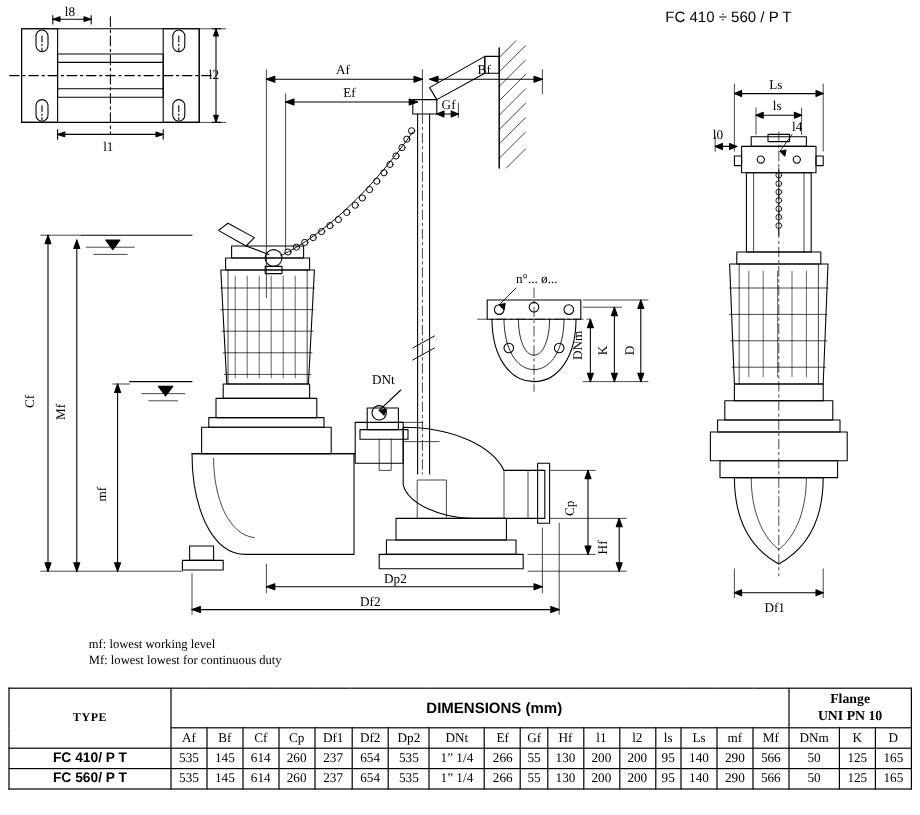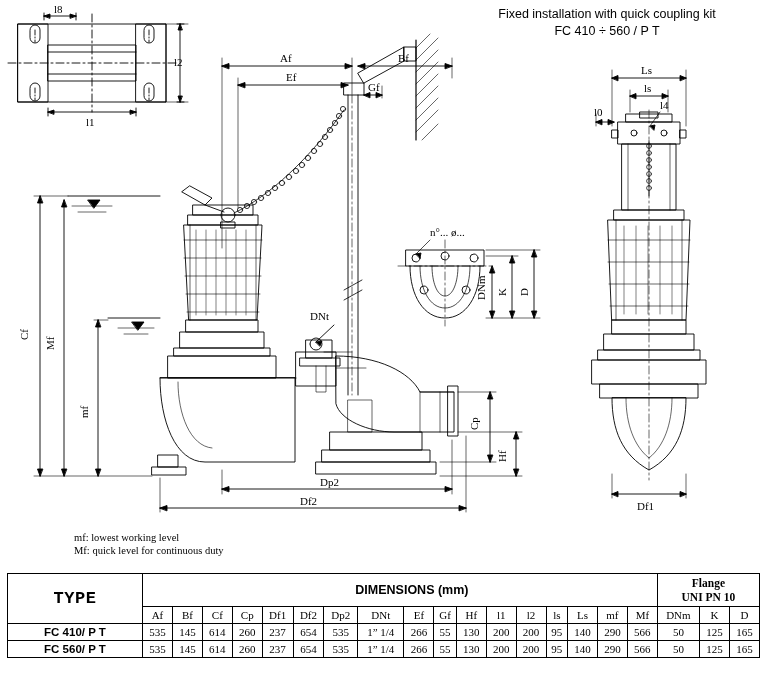--- a/index.html
+++ b/index.html
@@ -53,22 +53,22 @@
     font-size: 11px;
     font-family: "Liberation Serif", serif;
   }
   table.dims td, table.dims th {
     border: 1px solid #000;
     text-align: center;
     padding: 2px 1px;
     font-weight: normal;
   }
   table.dims th.type-head {
-    font-family: Liberation Mono, monospace;
-    font-size: 17px;
+    font-family: Liberation Serif, serif;
+    font-size: 10px;
     font-weight: bold;
     letter-spacing: .5px;
     width: 132px;
   }
   table.dims th.dims-head {
     font-family: "Liberation Sans", sans-serif;
     font-size: 12.5px;
     font-weight: bold;
     padding-left: 25px;
   }
@@ -88,21 +88,20 @@
     font-family: "Liberation Serif", serif;
     font-size: 11px;
   }
 </style>
 </head>
 <body>
 
 <div id="root">
 
   <div class="title-block">
-    <div>Fixed installation with quick coupling kit</div>
     <div>FC 410 ÷ 560 / P T</div>
   </div>
 
   <svg class="drawing" viewBox="0 0 767 560">
     <g fill="none" stroke="#000" stroke-width="0.9" stroke-linecap="round" stroke-linejoin="round">
 
       <g>
 
         <rect x="18" y="24" width="148" height="78"></rect>
 
@@ -476,21 +475,21 @@
       <text x="644" y="92">ls</text>
       <text x="641" y="74">Ls</text>
       <text x="594" y="116">l0</text>
       <text x="660" y="109">l4</text>
       <text x="637" y="510">Df1</text>
     </g>
   </svg>
 
   <div class="notes">
     <div>mf: lowest working level</div>
-    <div>Mf: quick level for continuous duty</div>
+    <div>Mf: lowest lowest for continuous duty</div>
   </div>
 
   <table class="dims">
     <thead>
       <tr>
         <th class="type-head" rowspan="2">TYPE</th>
         <th class="dims-head" colspan="17">DIMENSIONS (mm)</th>
         <th class="flange-head" colspan="3">
           <div>Flange</div>
           <div>UNI PN 10</div>

